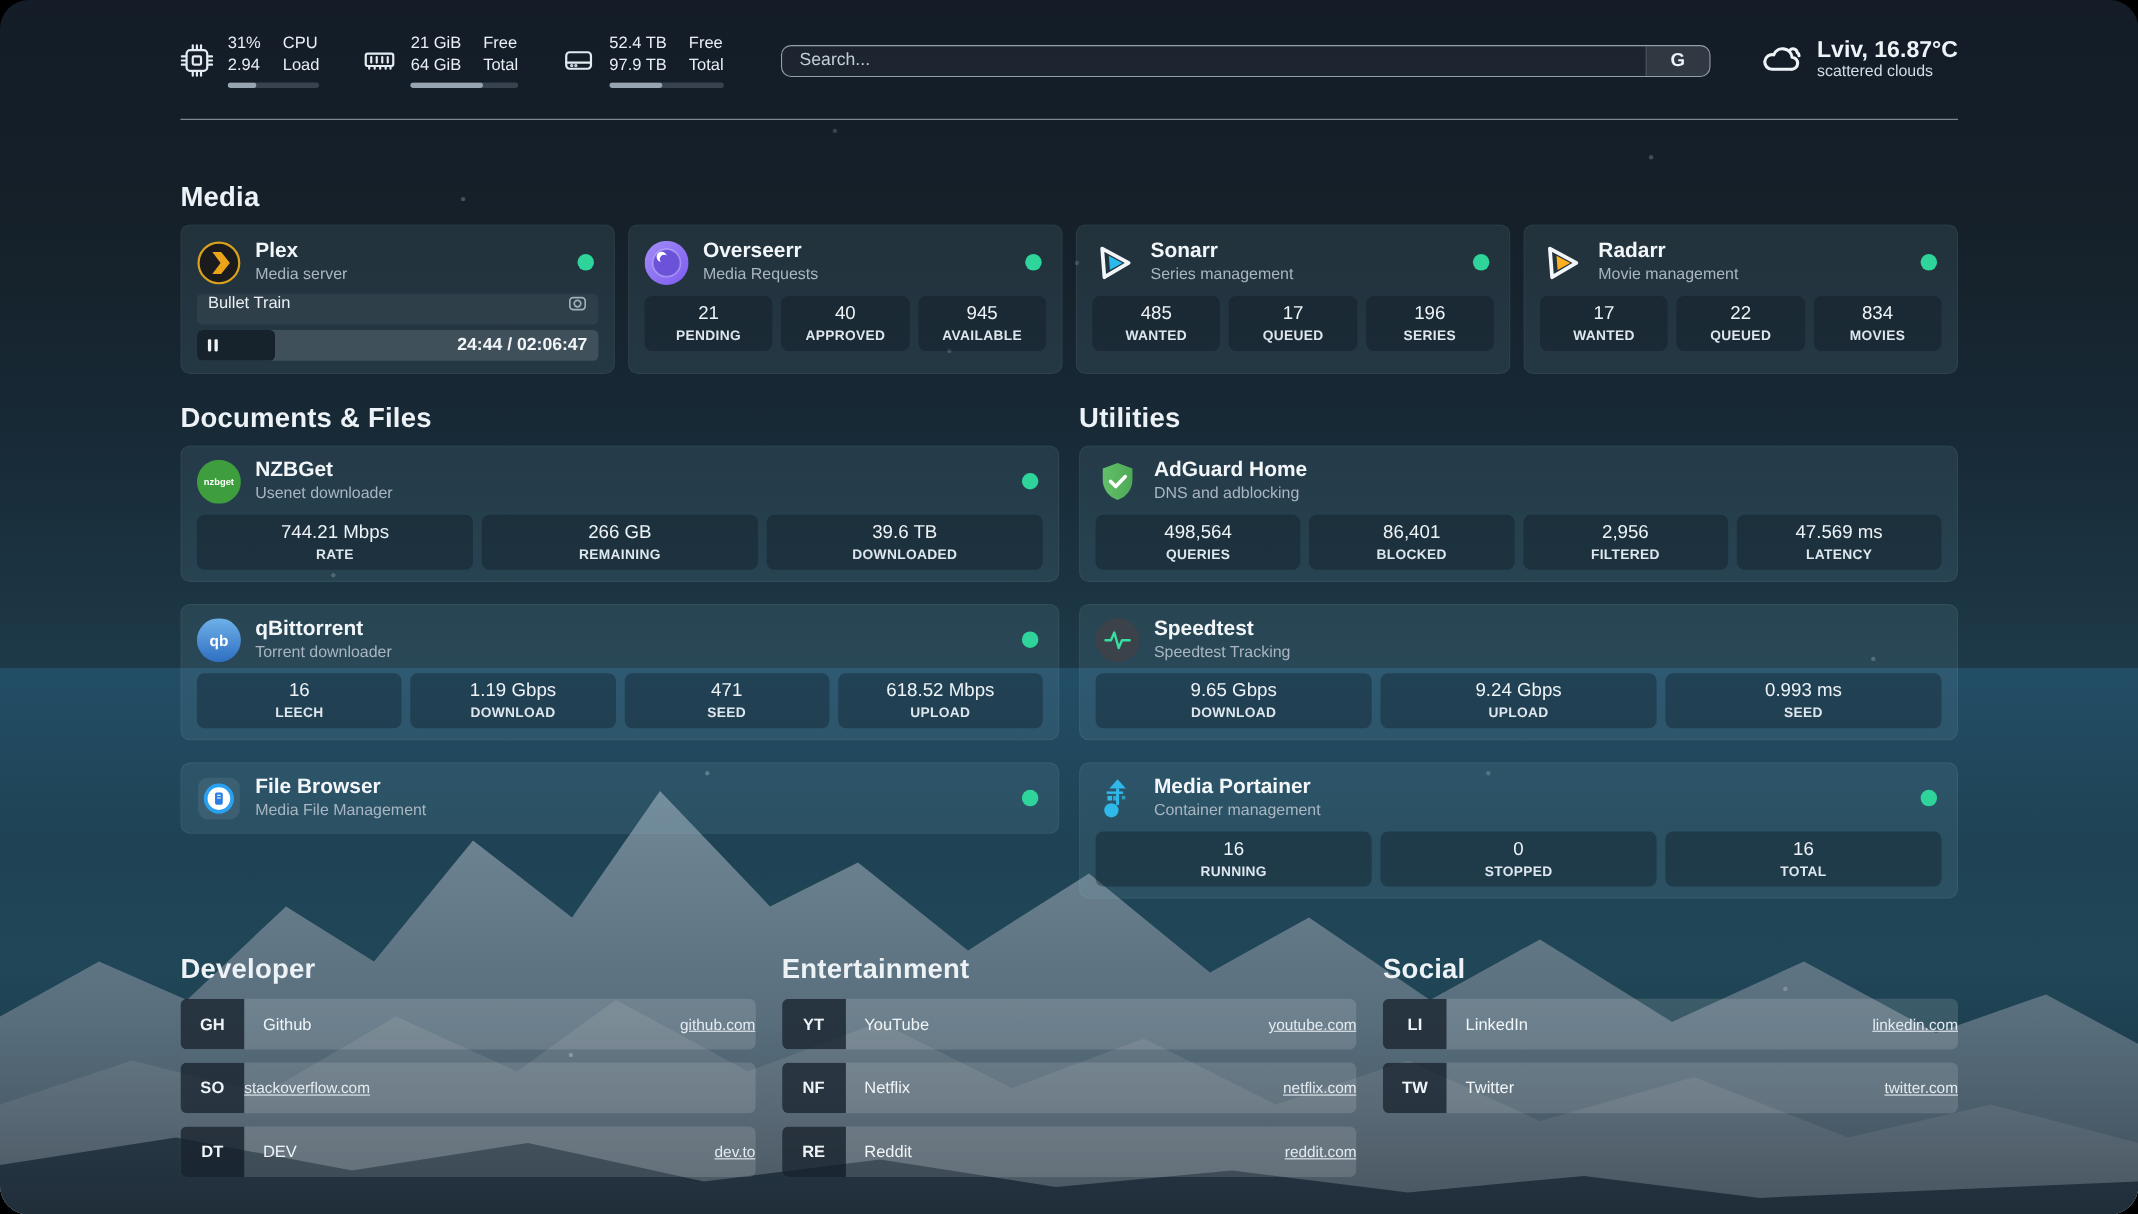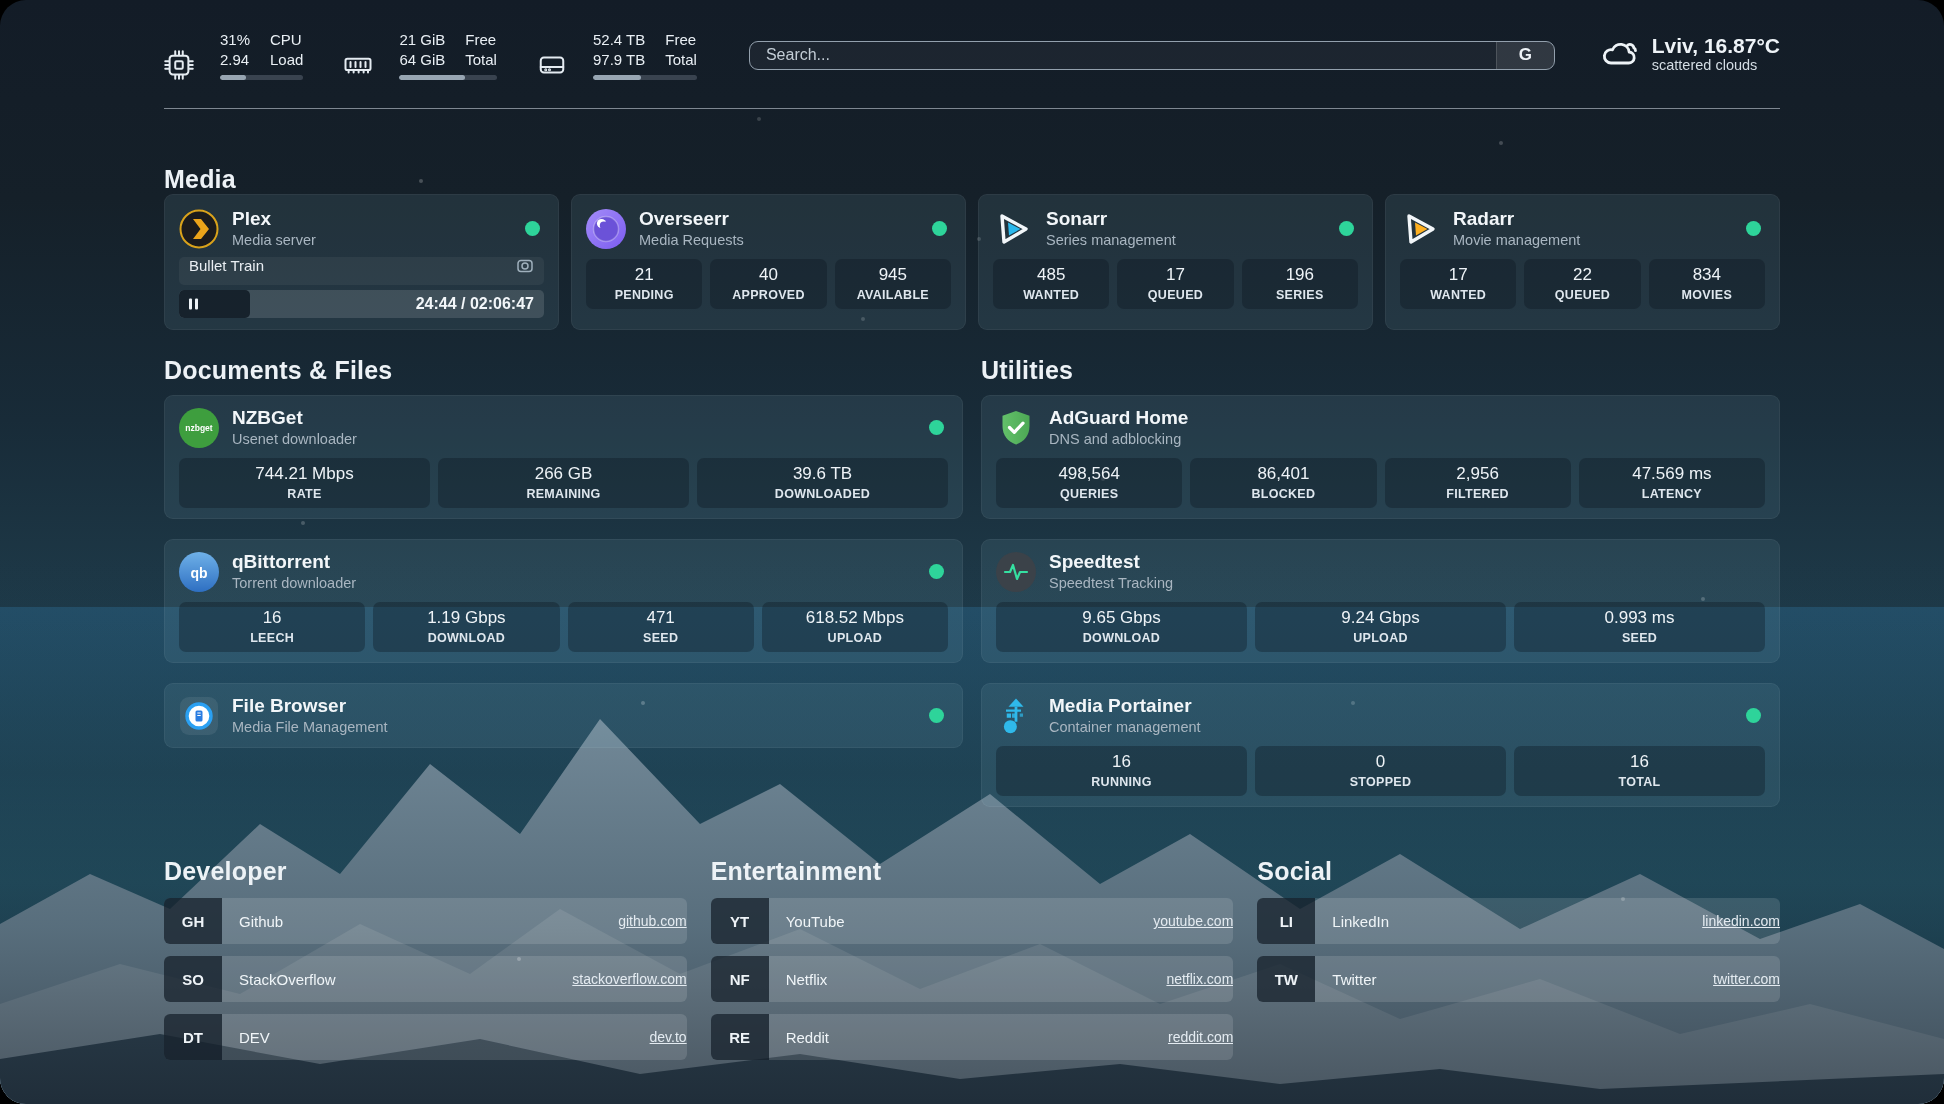--- a/index.html
+++ b/index.html
@@ -13,40 +13,40 @@
     box-shadow: 420px 180px 0 1px rgba(255,255,255,0.22), 862px 318px 0 1px rgba(255,255,255,0.18),
       1500px 142px 0 1px rgba(255,255,255,0.2), 302px 522px 0 1px rgba(255,255,255,0.2),
       1102px 478px 0 1px rgba(255,255,255,0.18), 1702px 598px 0 1px rgba(255,255,255,0.22),
       642px 702px 0 1px rgba(255,255,255,0.25), 978px 238px 0 1px rgba(255,255,255,0.16),
       1352px 702px 0 1px rgba(255,255,255,0.2), 518px 958px 0 1px rgba(255,255,255,0.25),
       1622px 898px 0 1px rgba(255,255,255,0.22), 758px 118px 0 1px rgba(255,255,255,0.16); }
   .content { position:relative; z-index:2; width:1616px; margin:0 auto; }
 
   
   .topbar { display:flex; align-items:center; margin-top:30px; }
-  .res { display:flex; align-items:flex-end; gap:26px; margin-right:40px; }
+  .res { display:flex; align-items:center; gap:13px; margin-right:40px; }
   .res-icon { color:#e4ebf1; display:flex; }
   .res-grid { display:grid; grid-template-columns:auto auto; column-gap:20px; row-gap:1px; font-size:15px; color:#e9eff4; line-height:19px; }
   .res-bar { margin-top:6px; height:5px; border-radius:3px; background:#39434f; overflow:hidden; }
   .res-fill { height:100%; border-radius:3px; background:#97a5b2; }
   .search { flex:1; display:flex; align-items:stretch; height:29px; margin:0 44px 0 12px;
     border:1px solid #93a0ad; border-radius:9px; background:rgba(255,255,255,0.04); overflow:hidden; }
   .search input { flex:1; background:transparent; border:none; outline:none; padding:0 16px; font-size:16px; color:#eef3f7; font-family:inherit; }
   .search input::placeholder { color:#c3cdd6; }
   .search-btn { width:58px; display:flex; align-items:center; justify-content:center; font-size:17px; font-weight:600;
     color:#eef3f7; background:rgba(255,255,255,0.09); border-left:1px solid rgba(255,255,255,0.14); cursor:pointer; }
   .weather { display:flex; align-items:center; gap:13px; color:#eef3f7; }
   .weather-temp { font-size:21px; font-weight:700; line-height:21px; }
   .weather-cond { font-size:14.5px; color:#d4dde4; line-height:19px; }
   .divider { margin-top:28px; border-bottom:1px solid rgba(213,222,231,0.55); }
 
   
   .sec-heading { font-size:25px; font-weight:600; color:#edf2f6; letter-spacing:.2px; }
   .media-sec { margin-top:56px; }
-  .media-grid { display:grid; grid-template-columns:repeat(4,1fr); gap:12px; }
+  .media-grid { display:grid; grid-template-columns:repeat(4,1fr); gap:12px; margin-top:10px; }
   .two-col { display:grid; grid-template-columns:1fr 1fr; gap:18px; margin-top:26px; }
   .stack { display:flex; flex-direction:column; gap:20px; margin-top:10px; }
 
   
   .card { background:rgba(132,177,199,0.12); border:1px solid rgba(255,255,255,0.05); border-radius:9px; padding:10px 14px; cursor:pointer; }
   .media-grid .card { height:136px; padding:12px 14px; }
   .card-head { display:flex; align-items:center; gap:13px; }
   .svc-icon { width:40px; height:40px; flex:0 0 auto; display:flex; align-items:center; justify-content:center; }
   .titles { min-width:0; }
   .svc-name { font-size:19px; font-weight:600; color:#f2f6f9; line-height:24px; }
@@ -520,21 +520,20 @@
       <div>
         <h2 class="sec-heading">Developer</h2>
         <div class="bm-rows">
           <div class="bm-row">
             <div class="bm-abbr">GH</div>
             <div class="bm-name">Github</div>
             <div class="bm-url">github.com</div>
           </div>
           <div class="bm-row">
             <div class="bm-abbr">SO</div>
-            <div class="bm-name">StackOverflow</div>
             <div class="bm-url">stackoverflow.com</div>
           </div>
           <div class="bm-row">
             <div class="bm-abbr">DT</div>
             <div class="bm-name">DEV</div>
             <div class="bm-url">dev.to</div>
           </div>
         </div>
       </div>
 

